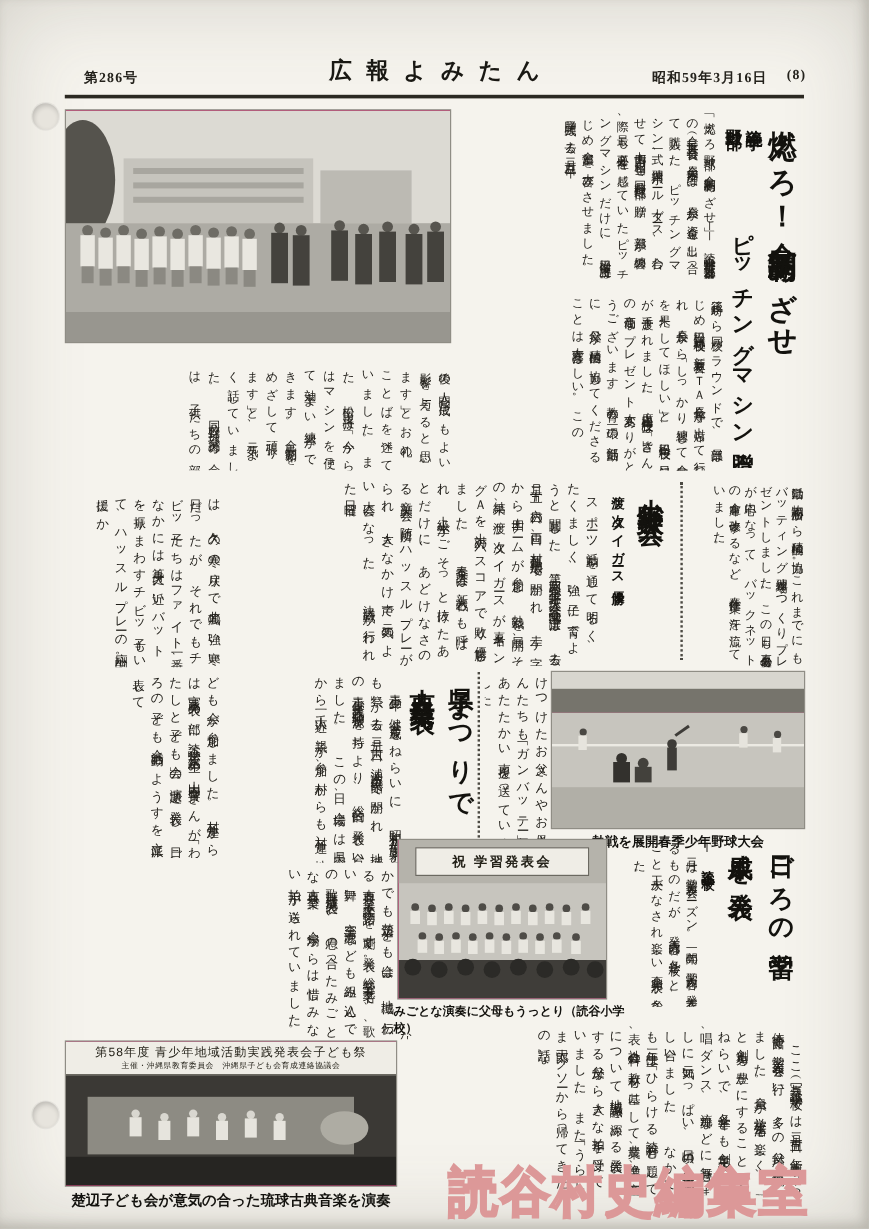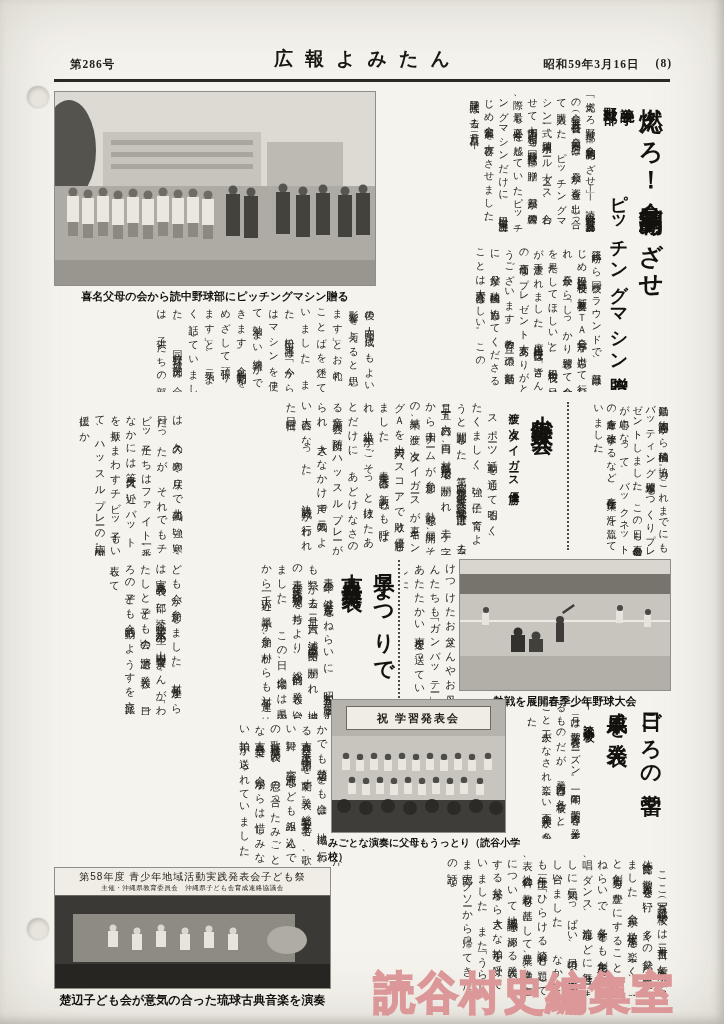--- a/index.html
+++ b/index.html
@@ -105,21 +105,20 @@
           <use href="#p1d" x="196" y="100"></use>
         <use href="#p1d" x="228" y="96"></use>
           <use href="#p1d" x="248" y="99"></use>
         <use href="#p1d" x="268" y="97"></use>
           <use href="#p1d" x="290" y="99"></use>
           <use href="#p1d" x="308" y="97"></use>
       </g>
       <rect y="168" width="320" height="25" fill="#98968f"></rect>
     </svg>
   </div>
-  <div class="abs cap" style="left:55px;top:289px;width:320px;text-align:center;font-size:11px;">喜名父母の会から読中野球部にピッチングマシン贈る</div>
 
   <div class="abs vt btc" style="left:55px;top:302px;width:322px;height:90px;">後の人間形成にもよい影響を与えると思います」とお礼のことばを述べていました。また、松田主将は「今からはマシンを使って効率よい練習ができます。全島制覇をめざして頑張ります」と、元気よく話していました。　同校野球部父母の会は、子供たちの部</div>
 
   <div class="abs vt btd" style="left:575px;top:398px;width:95px;height:158px;">活動に物心両面から積極的に協力。これまでにもバッティング練習場をつくりプレゼントしました。この日も喜名父母の会が中心になって、バックネット裏の倉庫を改修するなど、奉仕作業に汗を流していました。</div>
 
   <div class="abs vdiv" style="left:567px;top:402px;height:148px;"></div>
 
   <div class="abs vt hl" style="left:524px;top:398px;width:36px;height:158px;font-size:22px;letter-spacing:3.5px;line-height:36px;">少年野球大会</div>
   <div class="abs vt hl" style="left:506px;top:404px;width:16px;height:136px;font-size:11px;letter-spacing:2px;line-height:16px;">渡ケ次タイガース優勝</div>
 

